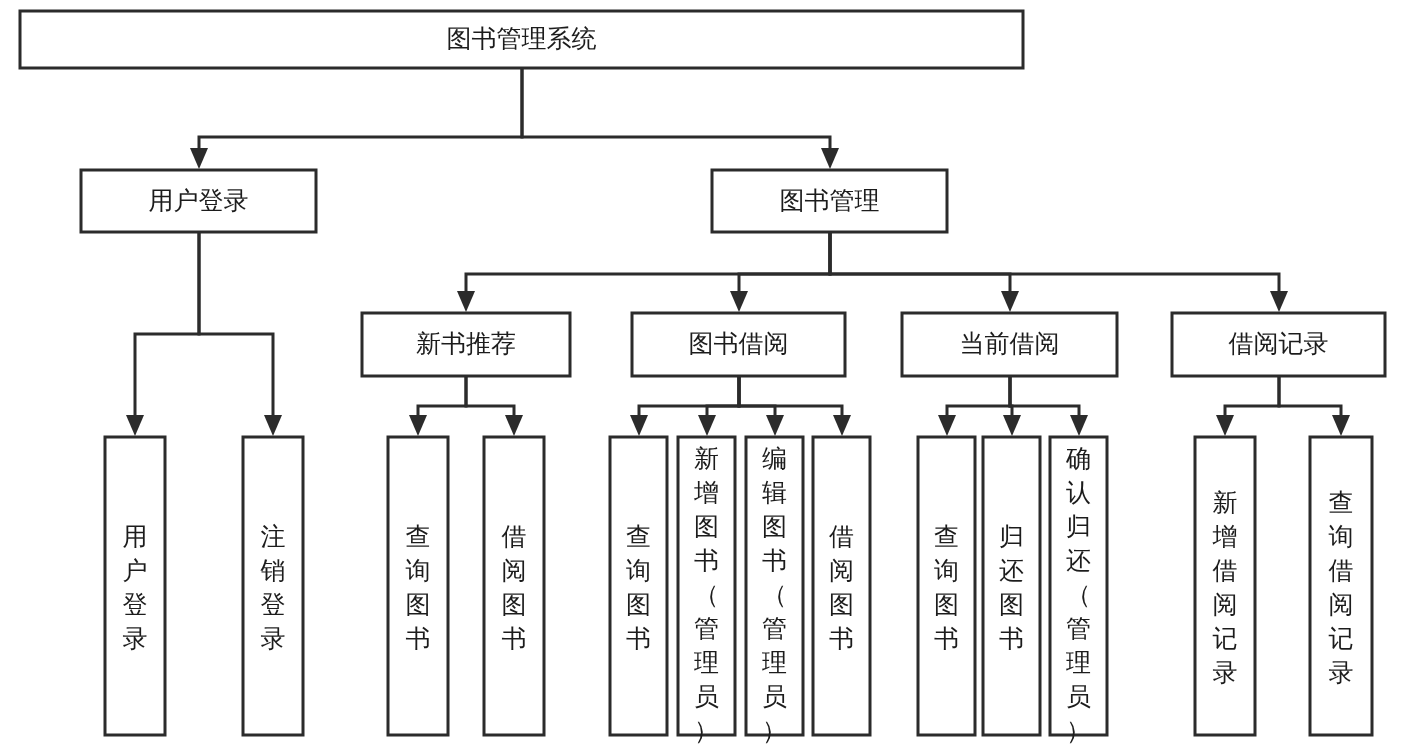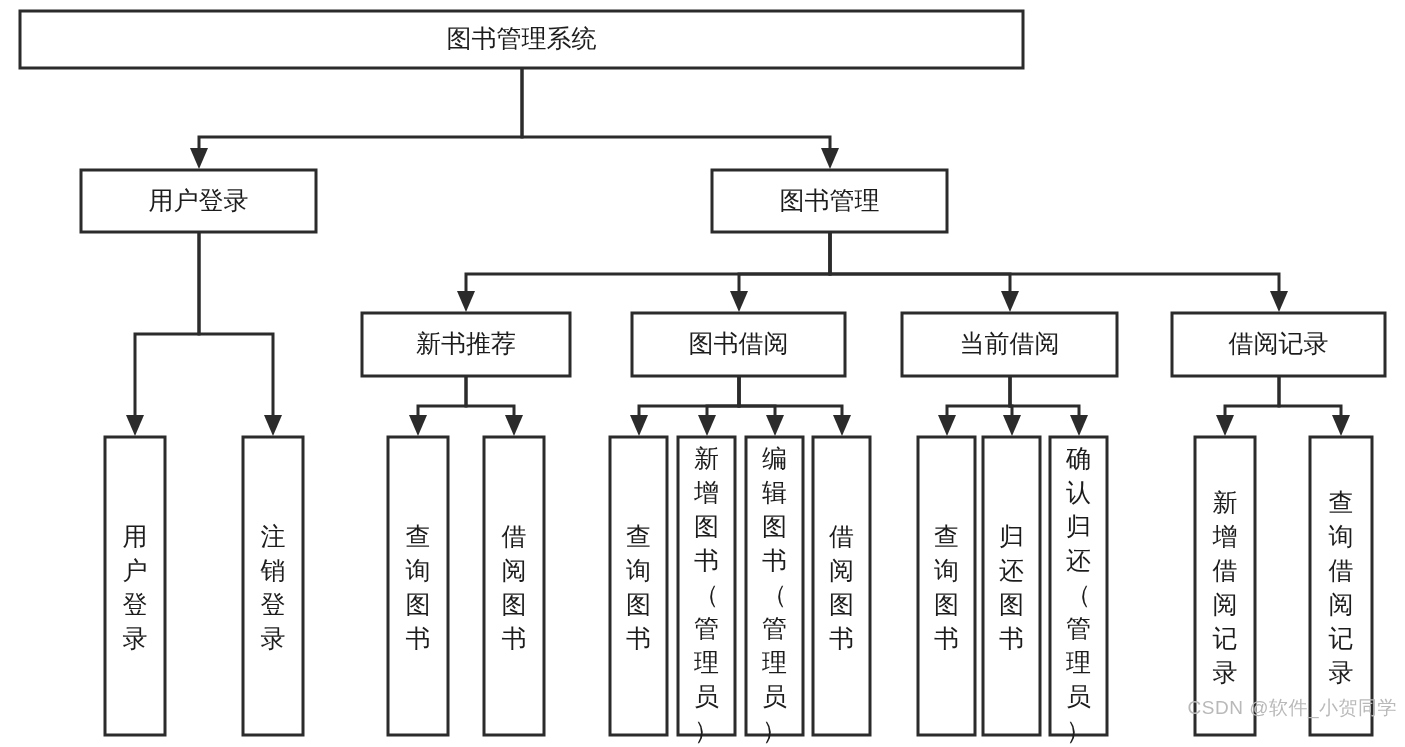--- a/index.html
+++ b/index.html
@@ -226,14 +226,13 @@
         <g>
           <rect class="box-rect" x="1195" y="437" width="60" height="298"></rect>
           <text class="node-label-v" x="1225" y="510.52"><tspan x="1225" dy="0">新</tspan><tspan x="1225" dy="34">增</tspan><tspan x="1225" dy="34">借</tspan><tspan x="1225" dy="34">阅</tspan><tspan x="1225" dy="34">记</tspan><tspan x="1225" dy="34">录</tspan></text>
         </g>
         <g>
           <rect class="box-rect" x="1310" y="437" width="62" height="298"></rect>
           <text class="node-label-v" x="1341" y="510.52"><tspan x="1341" dy="0">查</tspan><tspan x="1341" dy="34">询</tspan><tspan x="1341" dy="34">借</tspan><tspan x="1341" dy="34">阅</tspan><tspan x="1341" dy="34">记</tspan><tspan x="1341" dy="34">录</tspan></text>
         </g>
       </g>
   </svg>
-  <div class="watermark">CSDN @软件_小贺同学</div>
 </div>
 
 </body></html>

